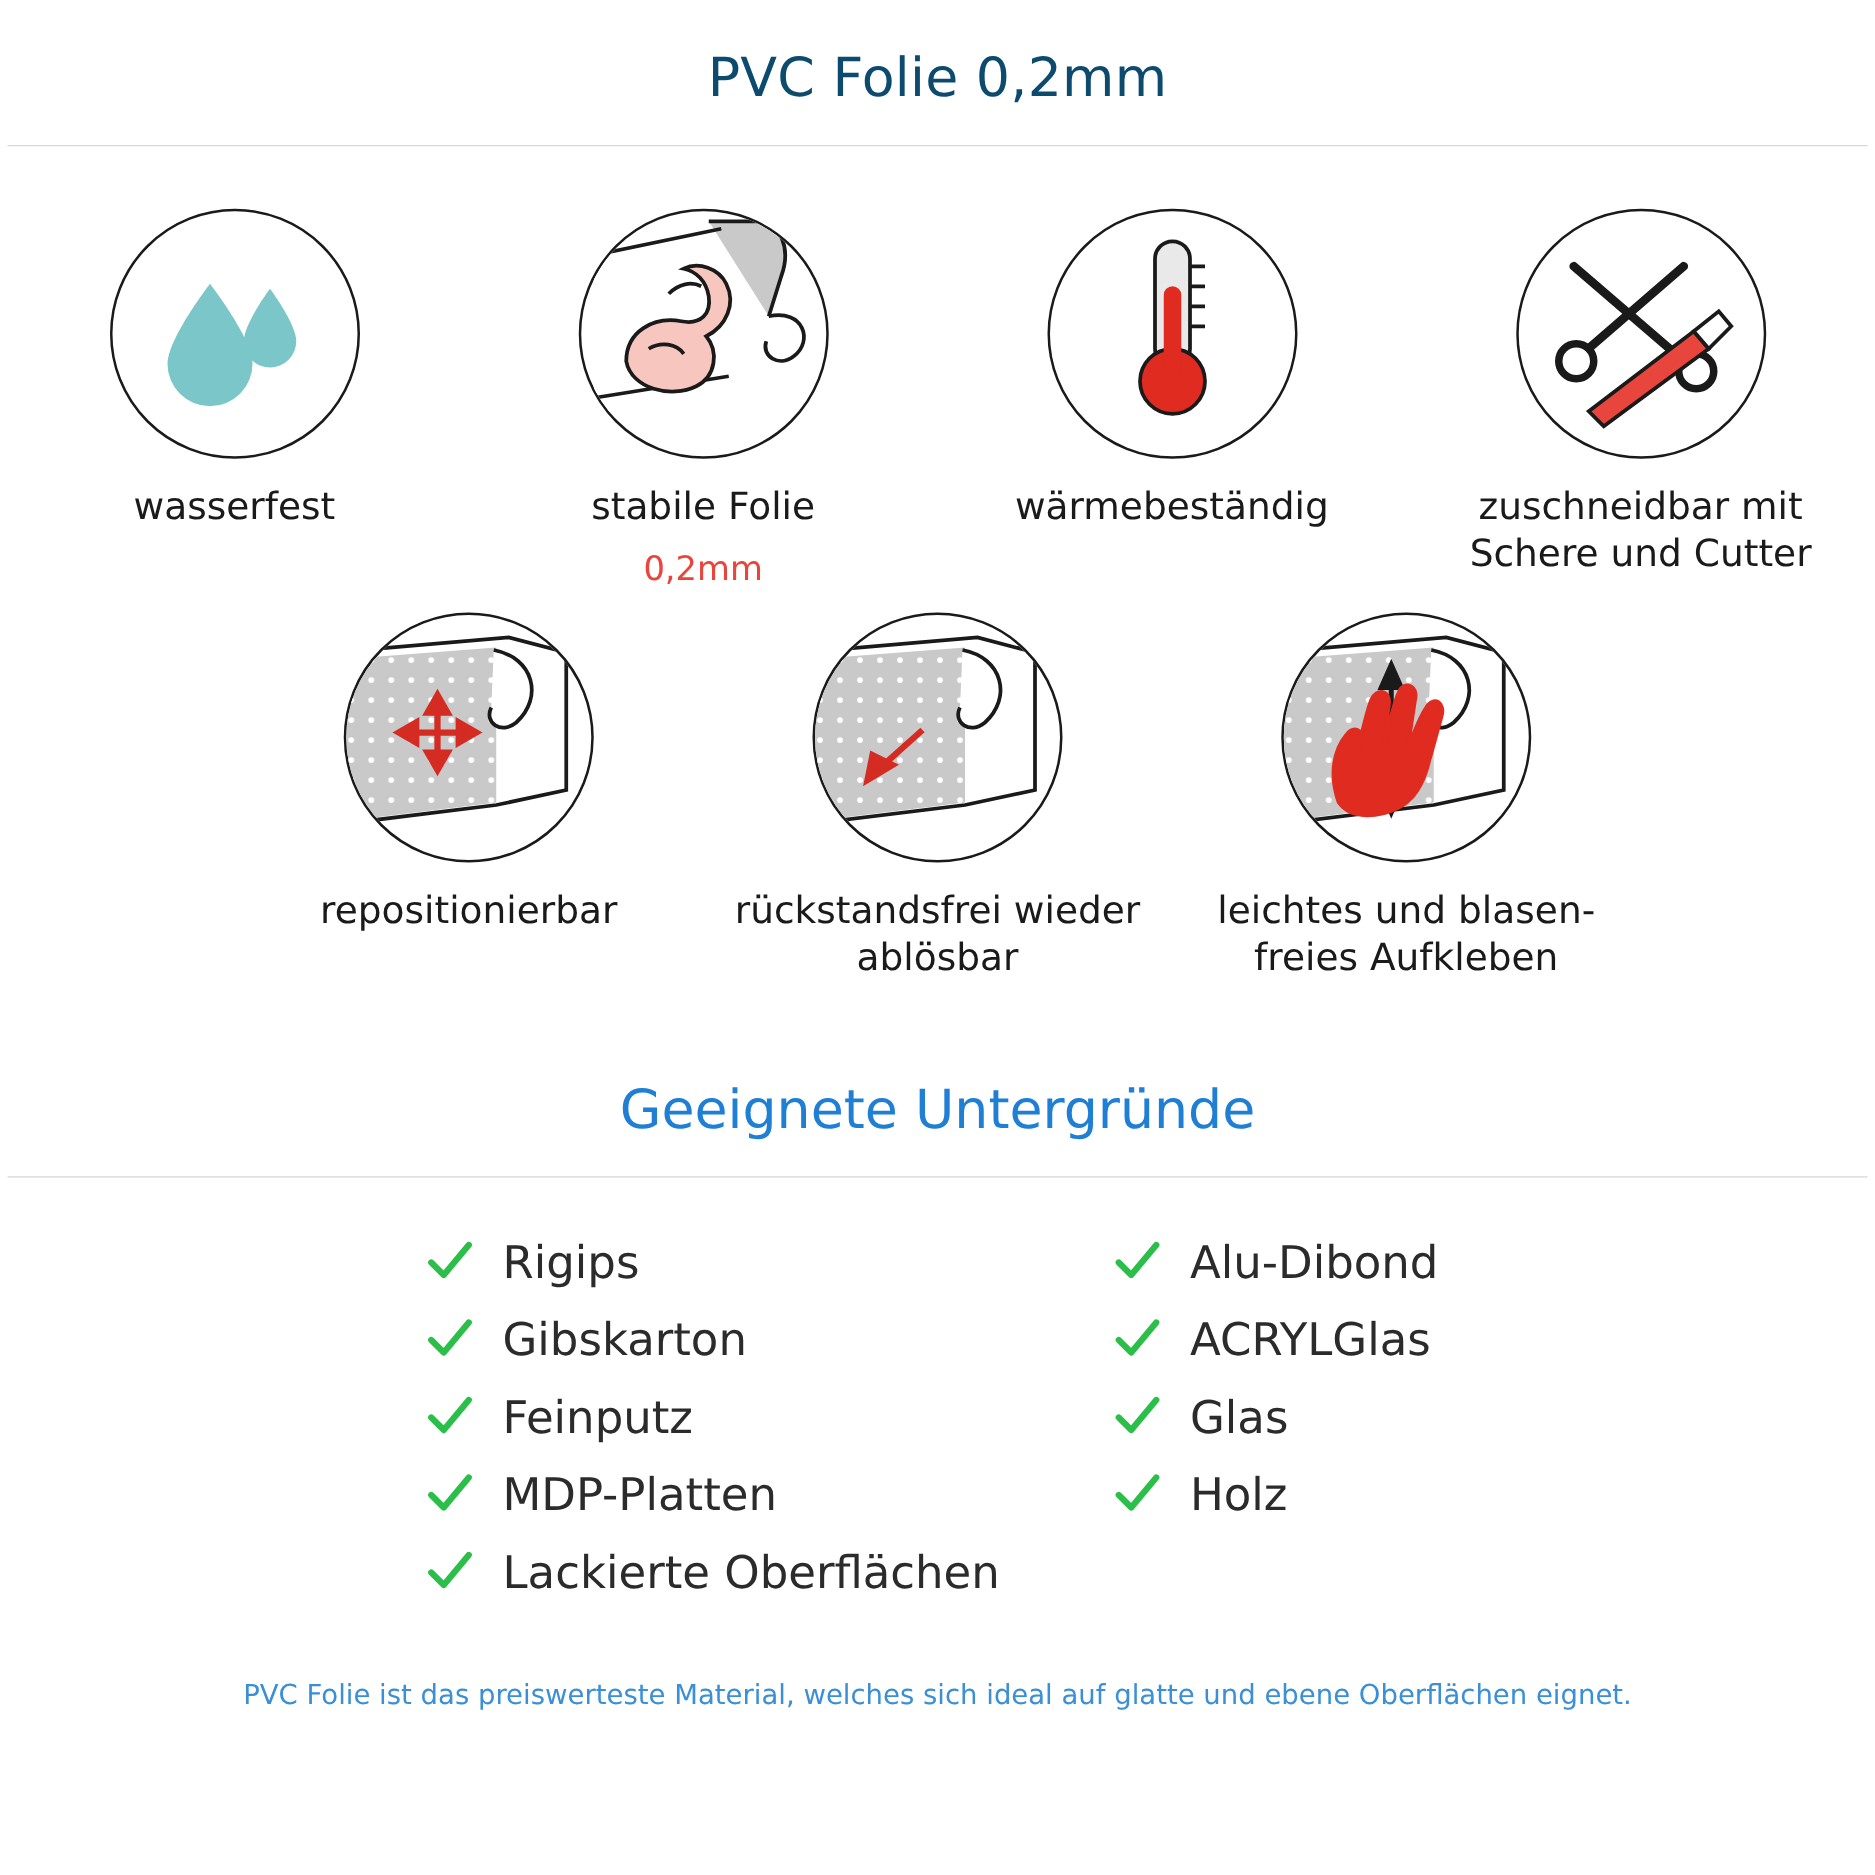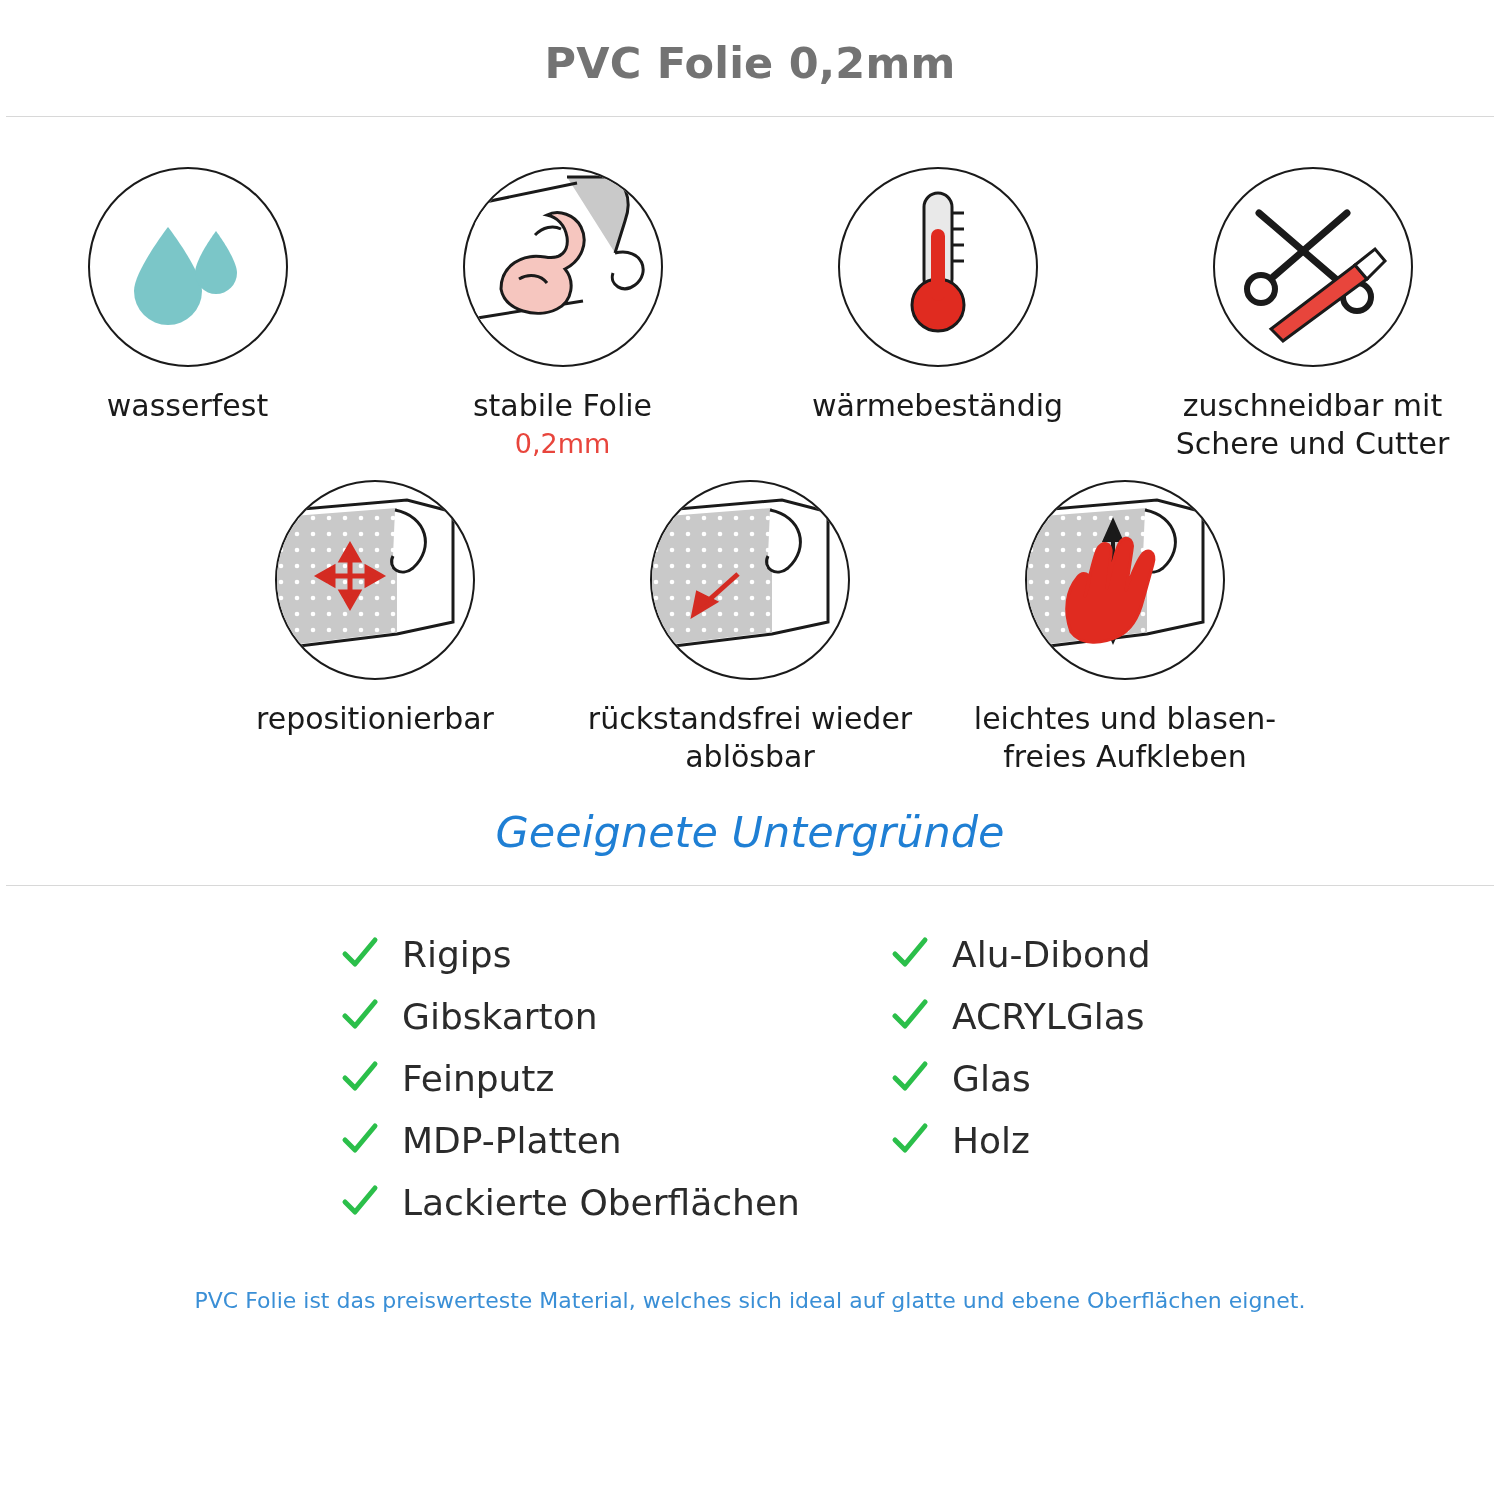--- a/index.html
+++ b/index.html
@@ -17,23 +17,23 @@
   .page {
     position: relative;
     width: 1500px;
     height: 1500px;
     box-sizing: border-box;
   }
 
   
   .title {
     text-align: center;
-    color: #737373;
+    color: #0c4a6e;
     font-size: 43px;
-    font-weight: 700;
+    font-weight: 400;
     padding-top: 38px;
     letter-spacing: 0.2px;
   }
   .rule {
     height: 1px;
     background: #d8d8d8;
     margin: 28px 6px 0 6px;
   }
 
   
@@ -72,30 +72,29 @@
     text-align: center;
     font-size: 30px;
     line-height: 1.25;
     color: #1a1a1a;
     max-width: 340px;
   }
   .sub-red {
     display: block;
     color: #e8453c;
     font-size: 27px;
-    margin-top: 2px;
+    margin-top: 14px;
   }
 
   
   .section-title {
     text-align: center;
     color: #1f7fd4;
     font-size: 43px;
-    margin-top: 32px;
-    font-style: italic;
+    margin-top: 78px;
   }
   .rule2 {
     height: 1px;
     background: #d8d8d8;
     margin: 28px 6px 0 6px;
   }
 
   
   .lists {
     display: flex;

